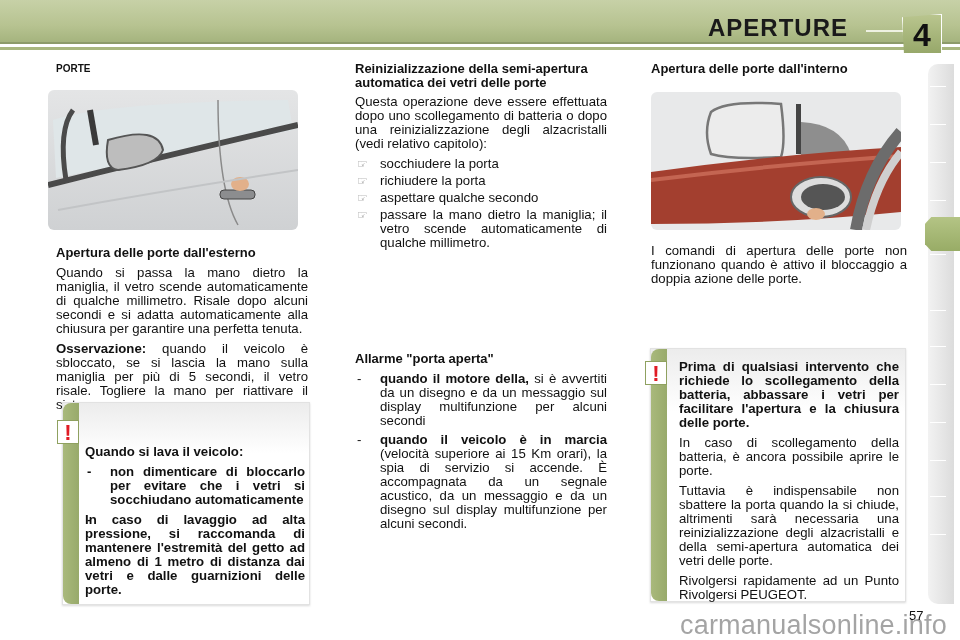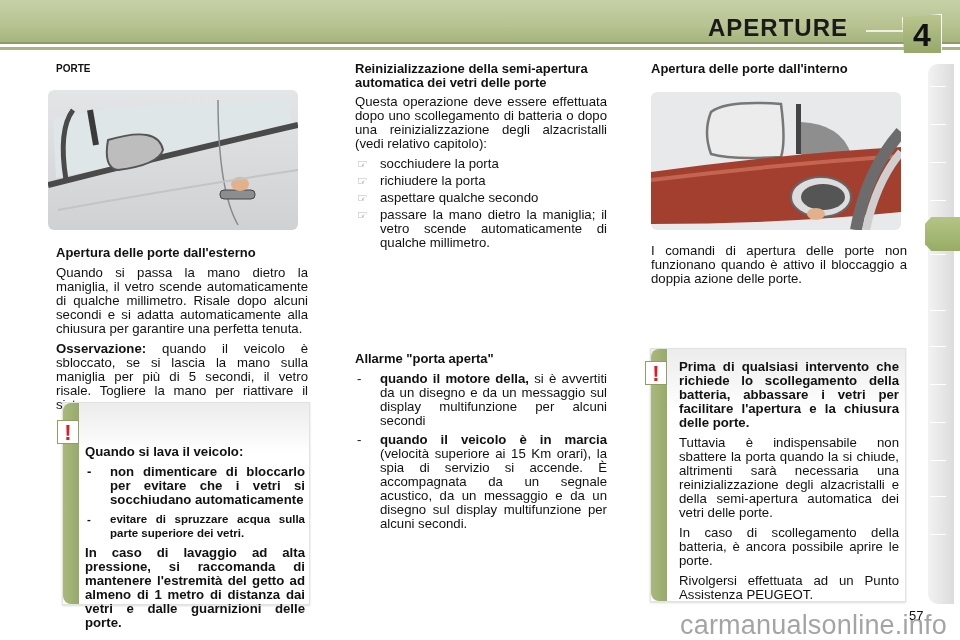--- a/index.html
+++ b/index.html
@@ -144,21 +144,21 @@
   <p><span class="bold">Osservazione:</span><span> quando il veicolo è sbloccato, se si lascia la mano sulla maniglia per più di 5 secondi, il vetro risale. Togliere la mano per riattivare il sistema.</span></p>
 </div>
 
 <div class="warn-box" style="left:62px; top:402px; width:248px; height:203px;">
   <div class="warn-strip"></div>
   <div class="warn-icon" style="top:17px;">!</div>
   <div class="warn-content" style="left:22px; top:14px; width:220px;margin-top:28px;">
     <p class="bold">Quando si lava il veicolo:</p>
     <ul class="dash-list bold">
       <li><span class="dmark">-</span><span>non dimenticare di bloccarlo per evitare che i vetri si socchiudano automaticamente</span></li>
-      <li style="font-size:11.5px"><span class="dmark">-</span><span>evitare di spruzzare acqua sulla parte superiore dei vetri.</span></li>
+      <li style="font-size:11.5px"><span class="dmark">-</span></li>
     </ul>
     <p class="bold">In caso di lavaggio ad alta pressione, si raccomanda di mantenere l'estremità del getto ad almeno di 1 metro di distanza dai vetri e dalle guarnizioni delle porte.</p>
   </div>
 </div>
 
 <div class="col col2">
   <div class="h-sub">Reinizializzazione della semi-apertura automatica dei vetri delle porte</div>
   <p>Questa operazione deve essere effettuata dopo uno scollegamento di batteria o dopo una reinizializzazione degli alzacristalli (vedi relativo capitolo):</p>
   <ul class="bullets">
     <li><span class="bmark">☞</span><span>socchiudere la porta</span></li>
@@ -194,20 +194,20 @@
     </svg>
   </div>
   <p>I comandi di apertura delle porte non funzionano quando è attivo il bloccaggio a doppia azione delle porte.</p>
 </div>
 
 <div class="warn-box" style="left:650px; top:348px; width:256px; height:254px;">
   <div class="warn-strip"></div>
   <div class="warn-icon" style="top:12px;">!</div>
   <div class="warn-content" style="left:28px; top:11px; width:220px;">
     <p class="bold">Prima di qualsiasi intervento che richiede lo scollegamento della batteria, abbassare i vetri per facilitare l'apertura e la chiusura delle porte.</p>
+    <p>In caso di scollegamento della batteria, è ancora possibile aprire le porte.</p>
     <p>Tuttavia è indispensabile non sbattere la porta quando la si chiude, altrimenti sarà necessaria una reinizializzazione degli alzacristalli e della semi-apertura automatica dei vetri delle porte.</p>
-    <p>In caso di scollegamento della batteria, è ancora possibile aprire le porte.</p>
-    <p>Rivolgersi effettuata ad un Punto Assistenza PEUGEOT.</p>
+    <p>Rivolgersi rapidamente ad un Punto Rivolgersi PEUGEOT.</p>
   </div>
 </div>
 
 <div class="watermark">carmanualsonline.info</div>
 <div class="page-num">57</div>
 
 </body></html>

